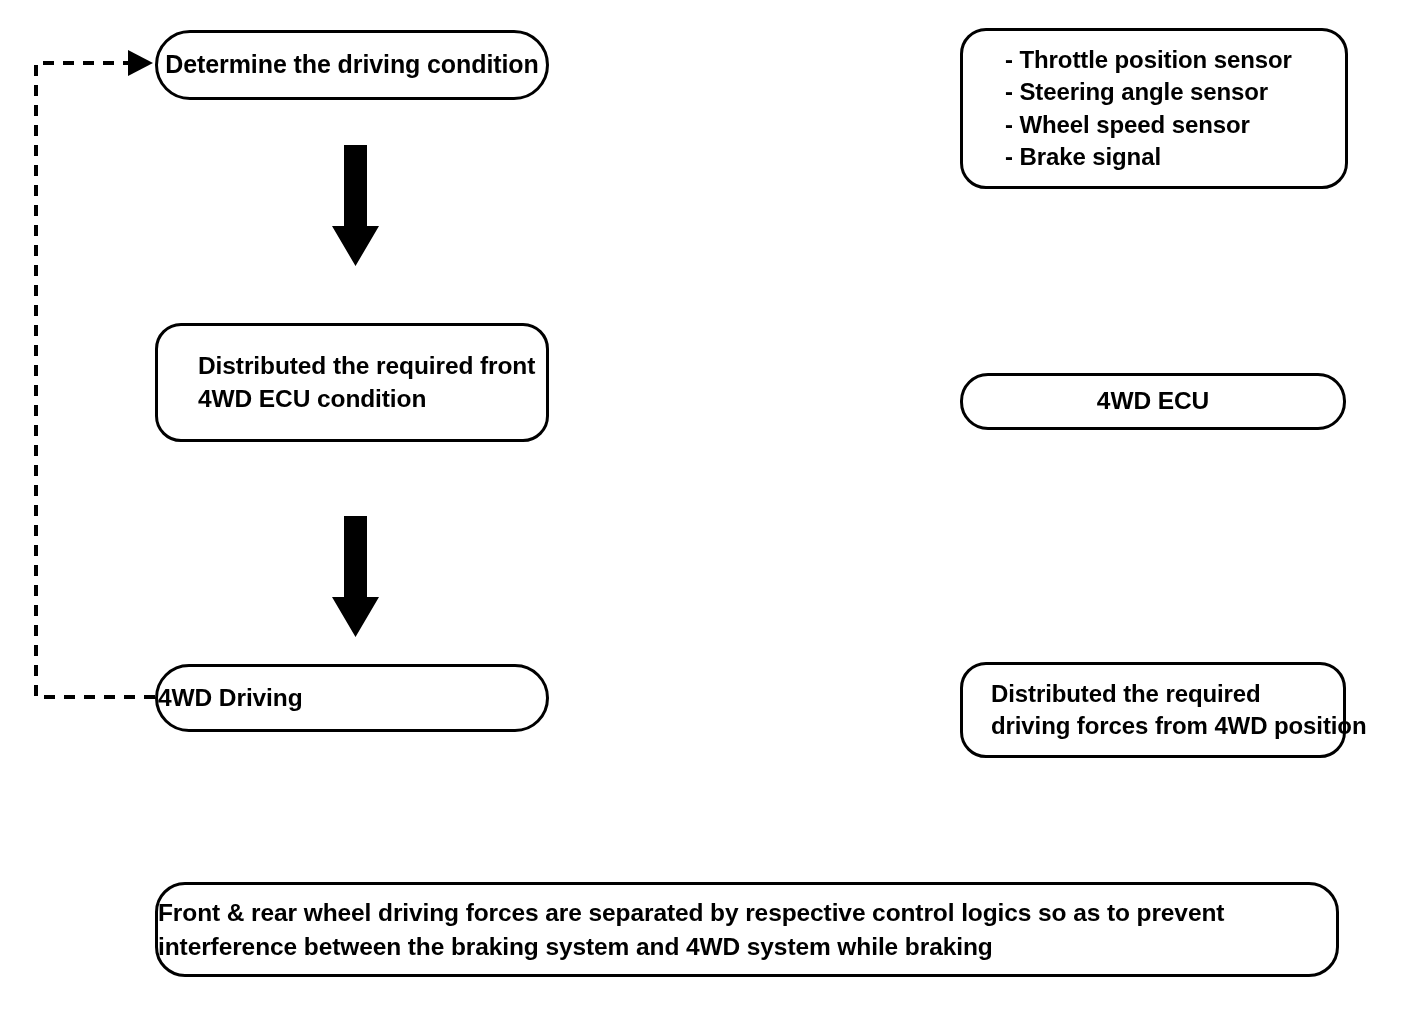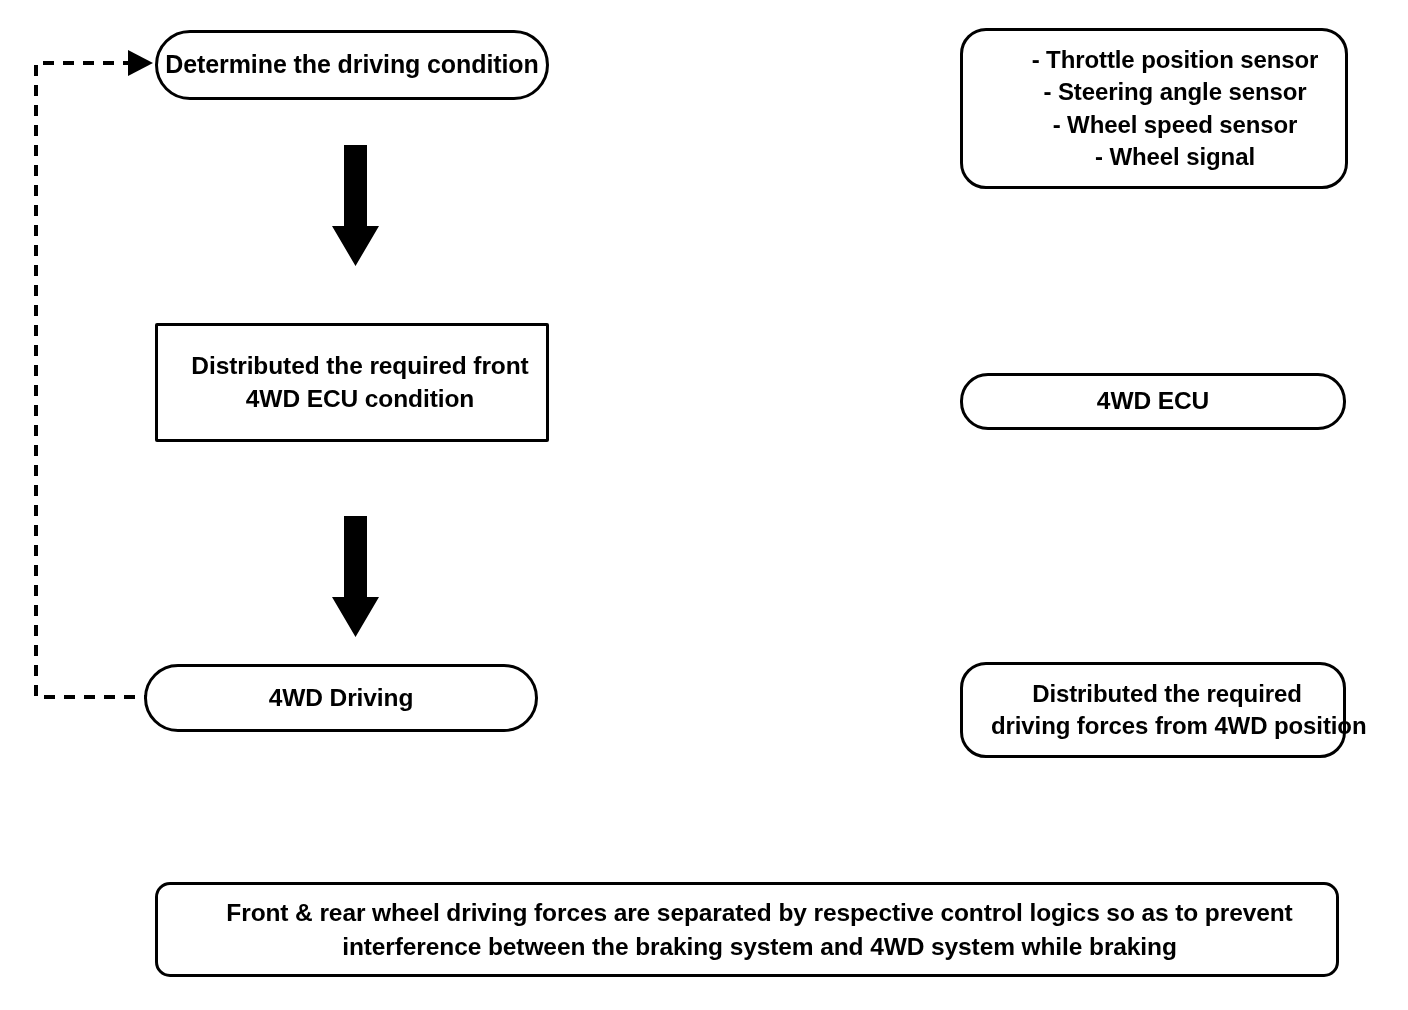--- a/index.html
+++ b/index.html
@@ -37,41 +37,41 @@
     font-size: 24.5px;
     font-weight: 700;
     line-height: 1.34;
     letter-spacing: -0.1px;
     white-space: pre;
   }
   .node.center .line {
     text-align: center;
   }
   .node.left .line {
-    text-align: center;
+    text-align: left;
   }
 
   
   #node-determine {
     left: 155px;  top: 30px;   width: 394px;  height: 70px;
     border-radius: 35px;
     align-items: center;
   }
   #node-determine .line { font-size: 25px; }
 
   #node-distribute-front-rear {
     left: 155px;  top: 323px;  width: 394px;  height: 119px;
-    border-radius: 2px;
-    padding-left: 16px;
+    border-radius: 26px;
+    padding-left: 40px;
   }
 
   #node-4wd-driving {
-    left: 144px;  top: 664px;  width: 394px;  height: 68px;
+    left: 155px;  top: 664px;  width: 394px;  height: 68px;
     border-radius: 34px;
-    align-items: center;
+    align-items: flex-start;
   }
 
   
   #node-sensors {
     left: 960px;  top: 28px;   width: 388px;  height: 161px;
     border-radius: 26px;
     padding-left: 42px;
   }
   #node-sensors .line { font-size: 24px; line-height: 1.335; }
 
@@ -85,22 +85,21 @@
   #node-coupling {
     left: 960px;  top: 662px;  width: 386px;  height: 96px;
     border-radius: 26px;
     padding-left: 28px;
   }
   #node-coupling .line { font-size: 24px; }
 
   
   #node-summary {
     left: 155px;  top: 882px;  width: 1184px; height: 95px;
-    border-radius: 15px;
-    padding-left: 25px;
+    border-radius: 30px;
   }
   #node-summary .line { font-size: 24.5px; line-height: 1.37; }
 
   
   #connectors {
     position: absolute;
     left: 0; top: 0;
     width: 1408px; height: 1010px;
     z-index: 1;
     pointer-events: none;
@@ -131,21 +130,21 @@
   </div>
 
   <div class="node center" id="node-4wd-driving">
     <div class="line">4WD Driving</div>
   </div>
 
   <div class="node left" id="node-sensors">
     <div class="line">- Throttle position sensor</div>
     <div class="line">- Steering angle sensor</div>
     <div class="line">- Wheel speed sensor</div>
-    <div class="line">- Wheel signal</div>
+    <div class="line">- Brake signal</div>
   </div>
 
   <div class="node center" id="node-4wd-ecu">
     <div class="line">4WD ECU</div>
   </div>
 
   <div class="node left" id="node-coupling">
     <div class="line">Distributed the required</div>
     <div class="line">driving forces from 4WD position</div>
   </div>

